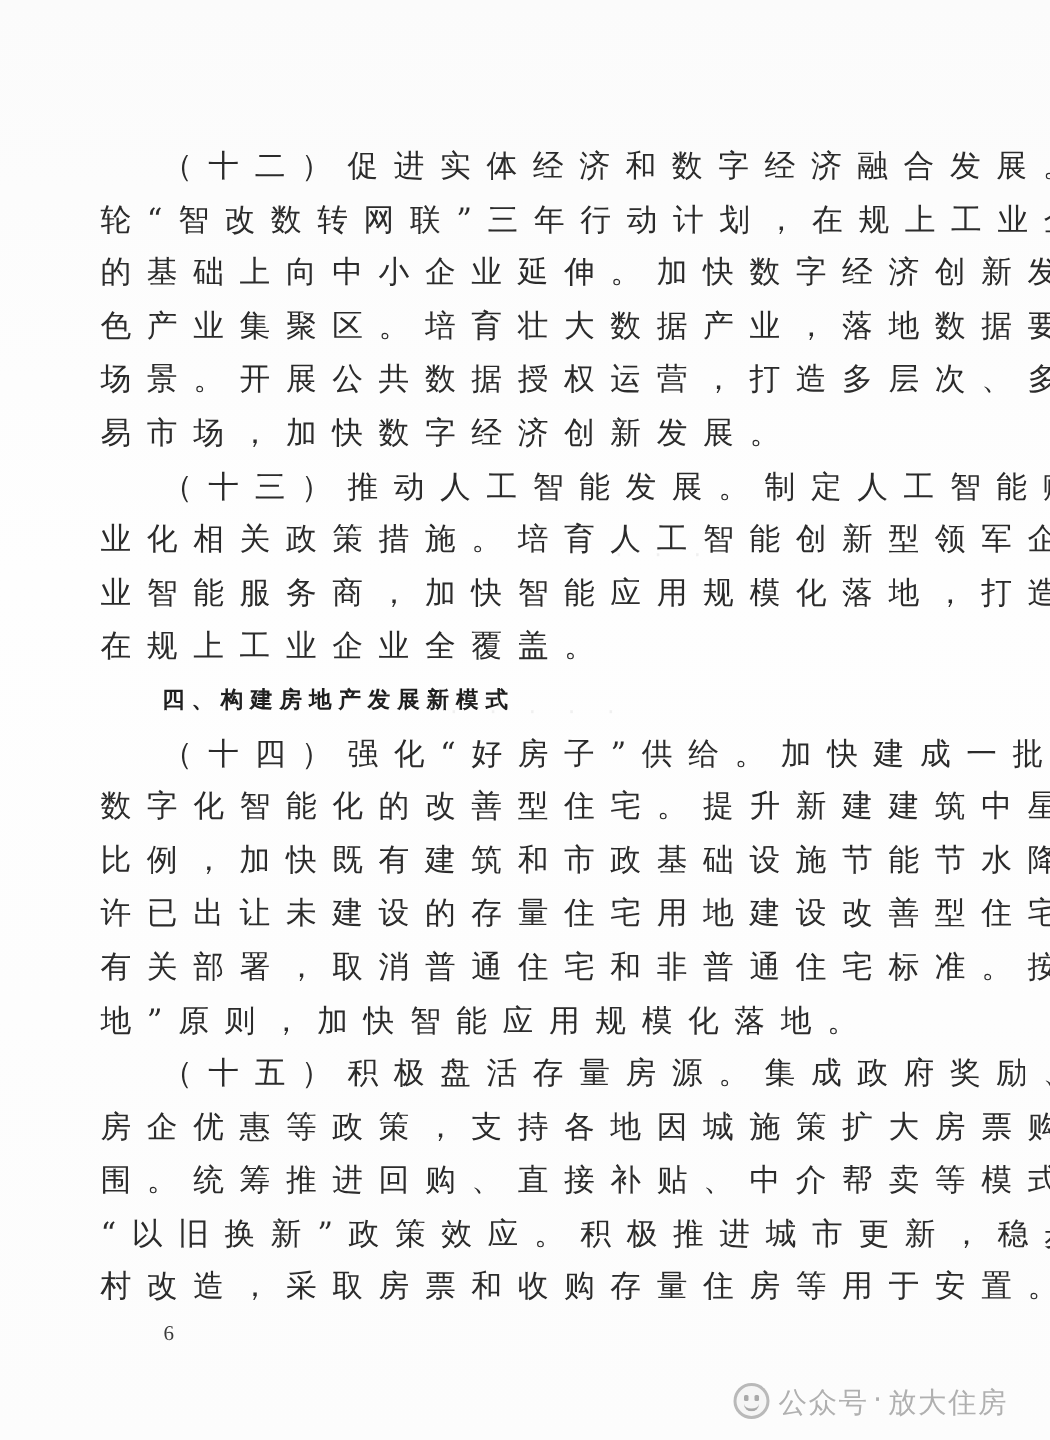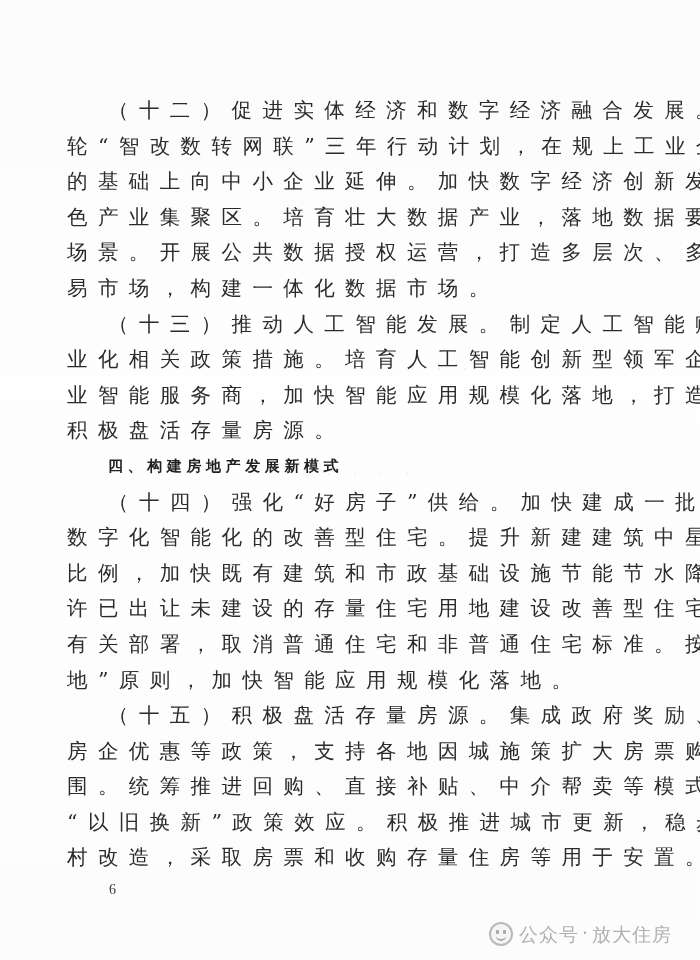--- a/index.html
+++ b/index.html
@@ -111,25 +111,25 @@
 
   <div class="bleed" style="left:410px; top:360px;">· · ·</div>
   <div class="bleed" style="left:300px; top:465px;">· · · · ·</div>
 
   <div class="content">
     <div class="line indent">（十二）促进实体经济和数字经济融合发展。制定新一</div>
     <div class="line">轮“智改数转网联”三年行动计划，在规上工业企业全覆盖</div>
     <div class="line">的基础上向中小企业延伸。加快数字经济创新发展，打造特</div>
     <div class="line">色产业集聚区。培育壮大数据产业，落地数据要素典型应用</div>
     <div class="line">场景。开展公共数据授权运营，打造多层次、多样化数据交</div>
-    <div class="line">易市场，构建一体化数据市场。</div>
+    <div class="line">易市场，加快数字经济创新发展。</div>
     <div class="line indent">（十三）推动人工智能发展。制定人工智能赋能新型工</div>
     <div class="line">业化相关政策措施。培育人工智能创新型领军企业、优秀工</div>
     <div class="line">业智能服务商，加快智能应用规模化落地，打造5个以上人</div>
-    <div class="line">积极盘活存量房源。</div>
+    <div class="line">在规上工业企业全覆盖。</div>
     <div class="line indent heading">四、构建房地产发展新模式</div>
     <div class="line indent">（十四）强化“好房子”供给。加快建成一批品质优良、</div>
     <div class="line">数字化智能化的改善型住宅。提升新建建筑中星级绿色建筑</div>
     <div class="line">比例，加快既有建筑和市政基础设施节能节水降碳改造。允</div>
     <div class="line">许已出让未建设的存量住宅用地建设改善型住宅。按照国家</div>
     <div class="line">有关部署，取消普通住宅和非普通住宅标准。按照“以房定</div>
     <div class="line">地”原则，加快智能应用规模化落地。</div>
     <div class="line indent">（十五）积极盘活存量房源。集成政府奖励、购房补贴、</div>
     <div class="line">房企优惠等政策，支持各地因城施策扩大房票购买不动产范</div>
     <div class="line">围。统筹推进回购、直接补贴、中介帮卖等模式，放大住房</div>

